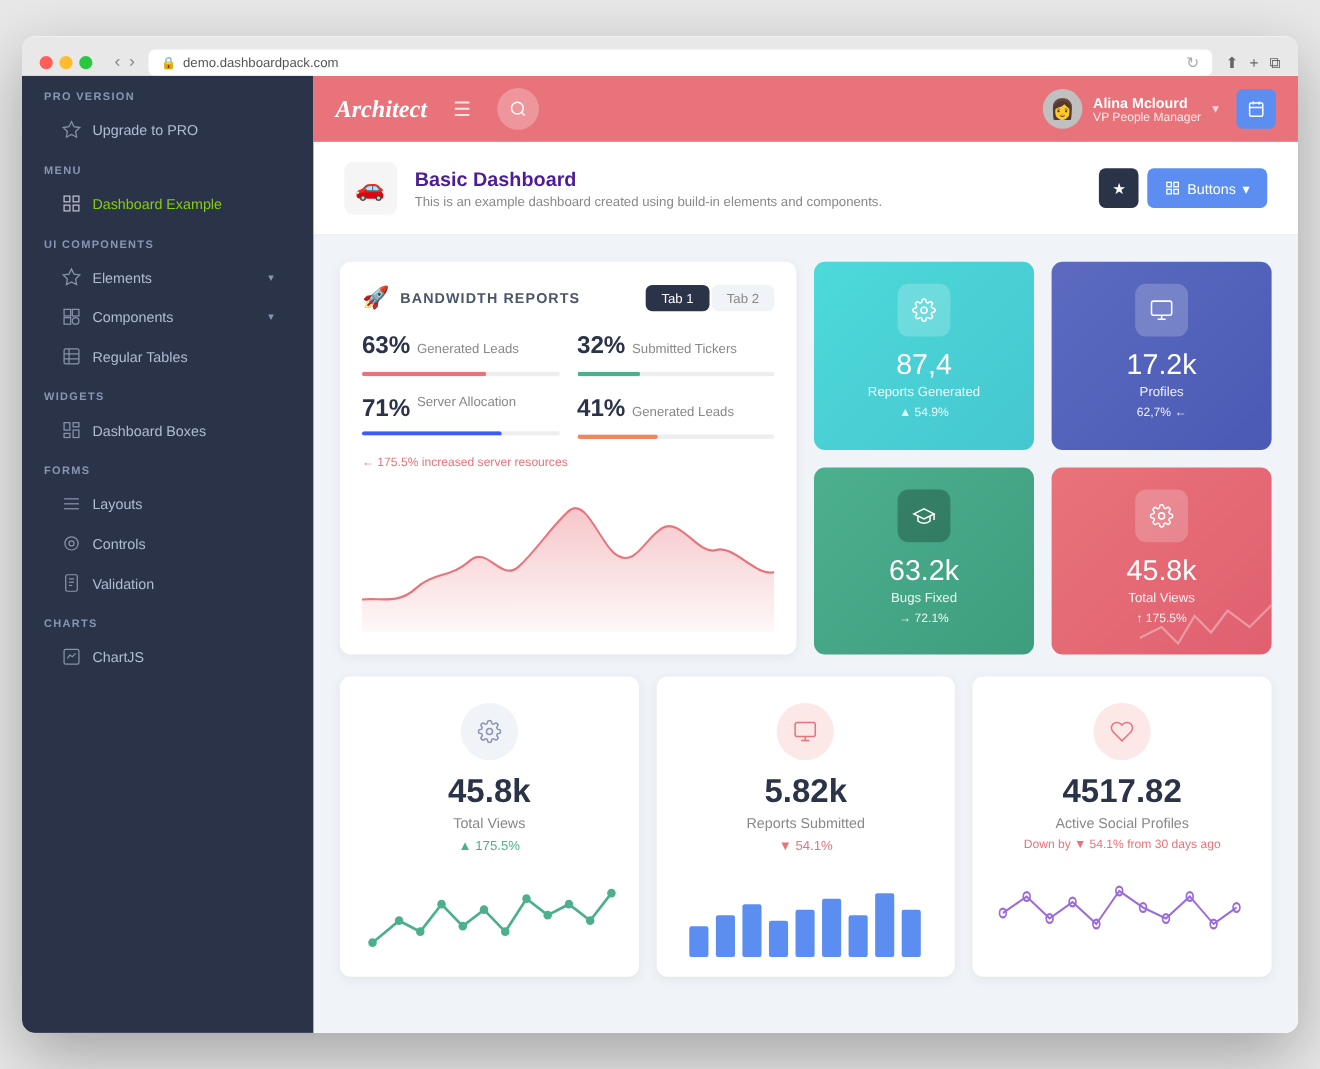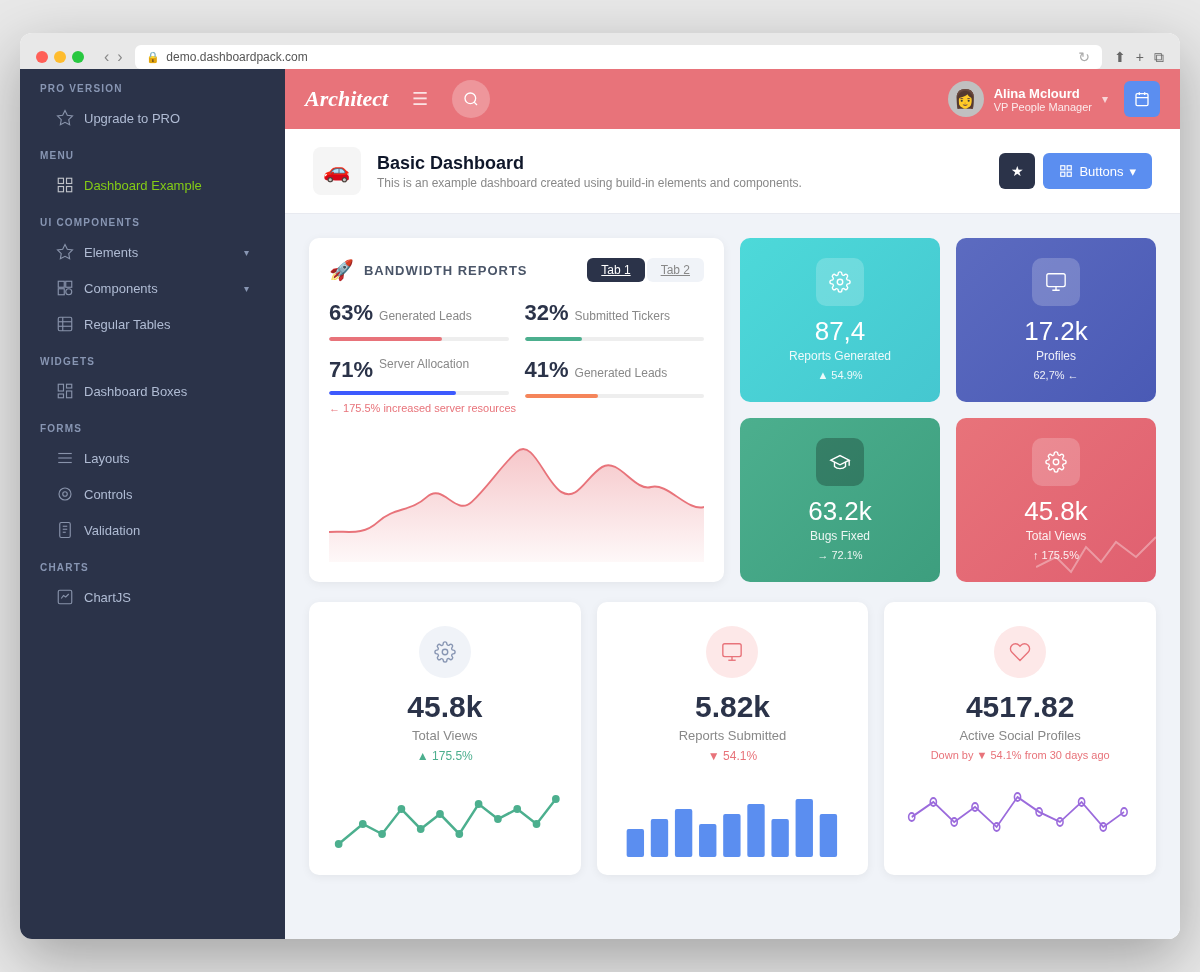--- a/index.html
+++ b/index.html
@@ -162,21 +162,21 @@
       border-bottom: 1px solid #e8eaf0;
     }
     .page-header-icon {
       width: 48px; height: 48px;
       background: #f5f5f5;
       border-radius: 8px;
       display: flex; align-items: center; justify-content: center;
       font-size: 22px;
     }
     .page-header-info { flex: 1; }
-    .page-header-title { font-size: 18px; font-weight: 700; color: #0f172a; }
+    .page-header-title { font-size: 18px; font-weight: 700; color: #4c1d95; }
     .page-header-sub { font-size: 12px; color: #888; margin-top: 2px; }
     .page-header-actions { display: flex; gap: 8px; }
     .btn-star {
       background: #2b3349;
       color: #fff;
       border: none;
       width: 36px; height: 36px;
       border-radius: 6px;
       cursor: pointer;
       font-size: 14px;
@@ -226,30 +226,29 @@
     }
     .bandwidth-icon { font-size: 20px; color: #e8737a; }
     .bandwidth-title { font-size: 13px; font-weight: 700; letter-spacing: 1px; color: #4a5568; text-transform: uppercase; }
     .tab-group { display: flex; gap: 2px; }
     .tab-btn {
       padding: 5px 14px;
       border-radius: 6px;
       font-size: 12px;
       cursor: pointer;
       border: none;
-      text-decoration: underline;
     }
     .tab-btn.active { background: #2b3349; color: #fff; }
     .tab-btn.inactive { background: #f0f3f8; color: #888; }
 
     .stats-row {
       display: grid;
       grid-template-columns: 1fr 1fr;
       gap: 16px;
-      margin-bottom: 4px;
+      margin-bottom: 16px;
     }
     .stat-item {}
     .stat-value { font-size: 22px; font-weight: 700; color: #2b3349; }
     .stat-label { font-size: 12px; color: #888; margin-bottom: 6px; }
     .progress-bar { height: 4px; border-radius: 2px; background: #eee; overflow: hidden; }
     .progress-fill { height: 100%; border-radius: 2px; }
     .p-red { background: #e8737a; width: 63%; }
     .p-green { background: #4caf8e; width: 32%; }
     .p-blue { background: #3d5afe; width: 71%; }
     .p-orange { background: #f5855a; width: 41%; }

